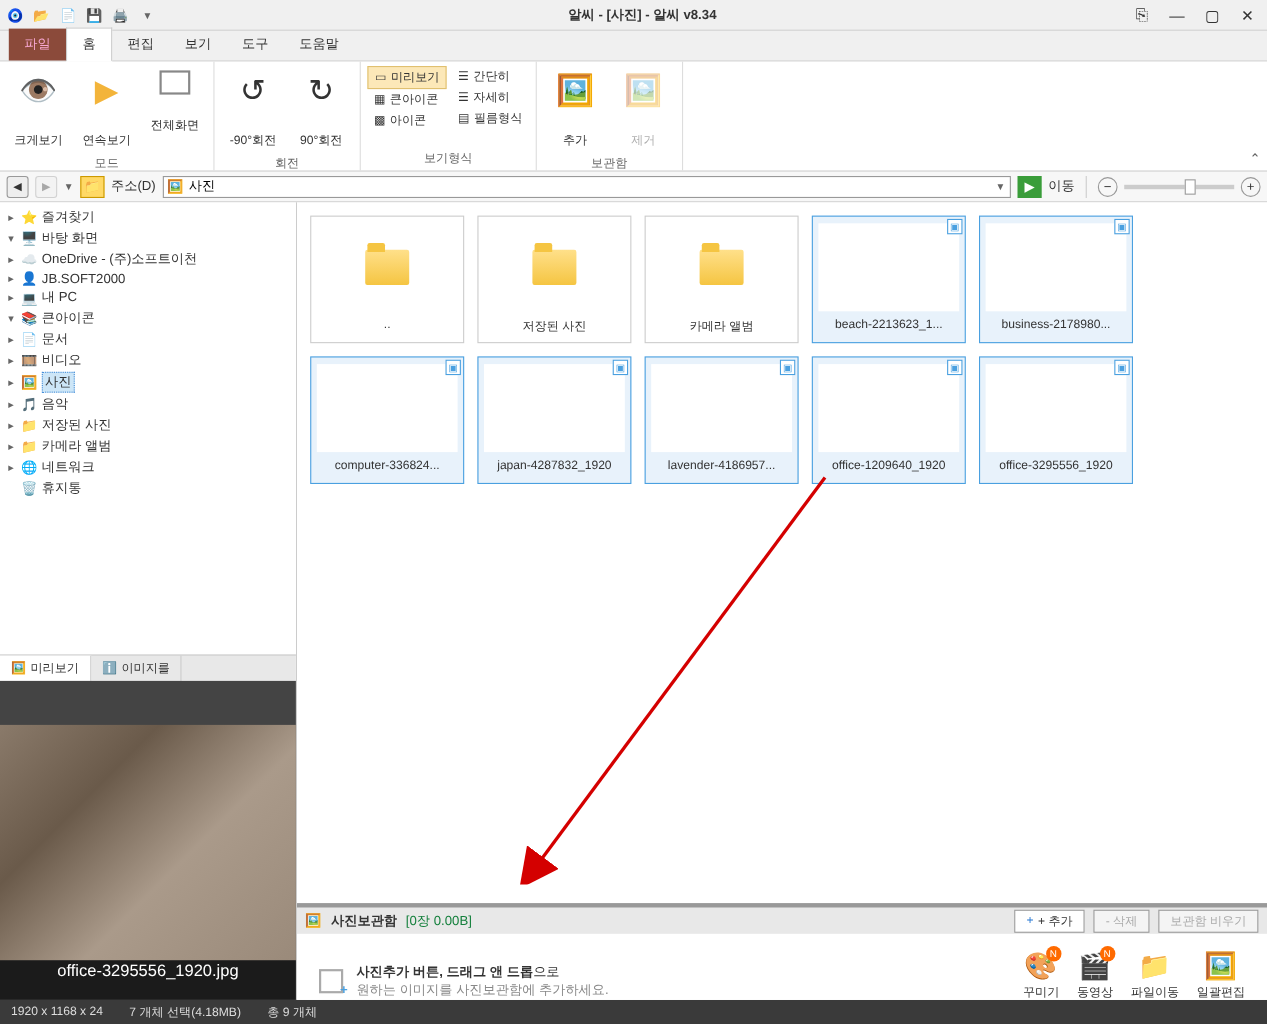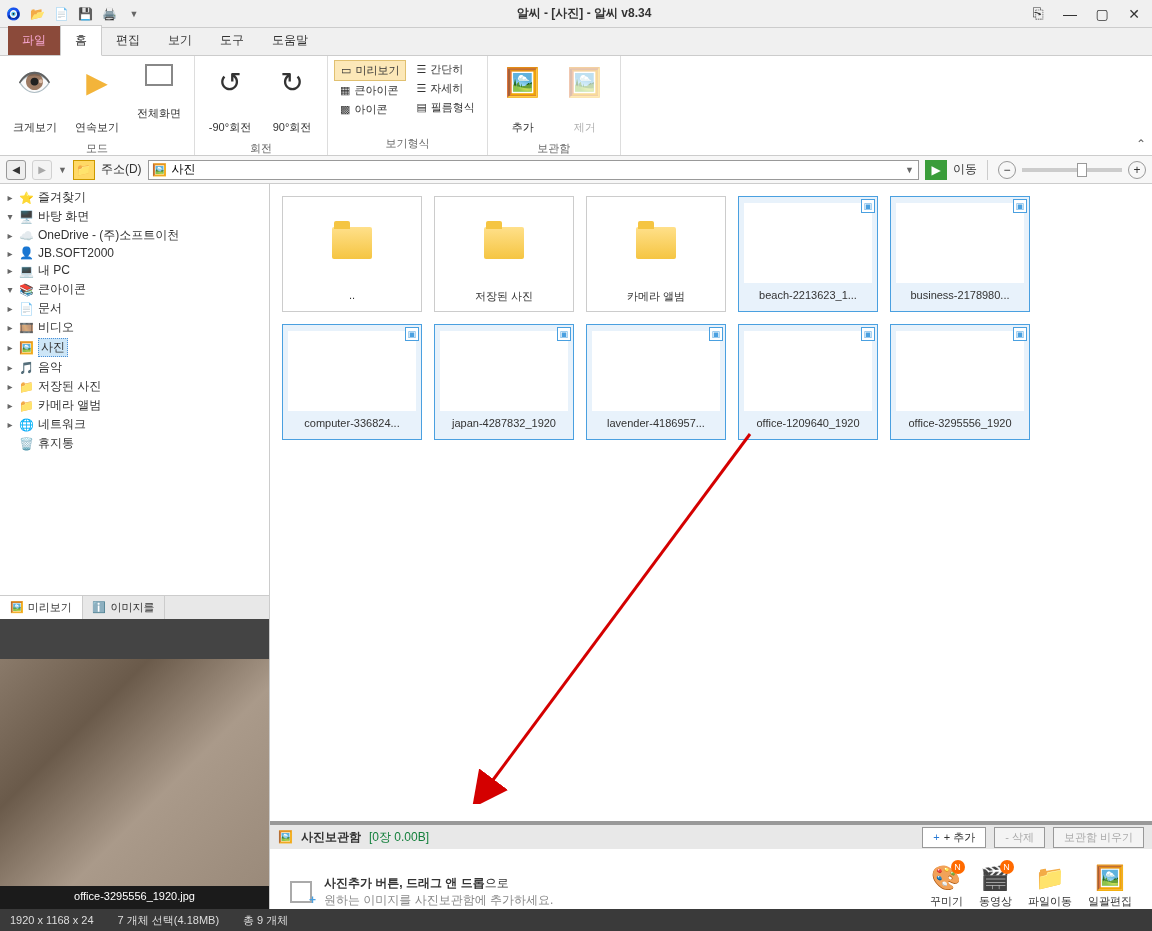--- a/index.html
+++ b/index.html
@@ -54,21 +54,21 @@
 .tree .exp { width: 12px; text-align: center; font-size: 10px; color: #666; }
 .tree .ic { width: 16px; text-align: center; }
 .tree .node.sel .lbl { background: #cde6f7; border: 1px dotted #4a90d9; padding: 0 2px; }
 .indent0 { padding-left: 0; } .indent1 { padding-left: 16px; } .indent2 { padding-left: 32px; }
 
 .preview-tabs { height: 24px; background: #e8e8e8; border-top: 1px solid #ccc; display: flex; }
 .preview-tabs .ptab { padding: 4px 10px; font-size: 11px; border-right: 1px solid #ccc; display: flex; align-items: center; gap: 4px; cursor: pointer; }
 .preview-tabs .ptab.active { background: #fff; }
 .preview-pane { height: 290px; background: #444; display: flex; flex-direction: column; }
 .preview-img { flex: 1; background: linear-gradient(135deg,#8a7a6a 0%, #6a5a4a 30%, #aa9a8a 60%, #9a8a7a 100%); margin-top: 40px; }
-.preview-caption { height: 23px; background: rgba(0,0,0,0.6); color: #fff; text-align: center; font-size: 11px; line-height: 20px; }
+.preview-caption { height: 36px; background: rgba(0,0,0,0.6); color: #fff; text-align: center; font-size: 15px; line-height: 20px; }
 
 
 .thumbs { flex: 1; overflow: auto; padding: 12px; background: #fff; }
 .thumb-grid { display: flex; flex-wrap: wrap; gap: 12px; }
 .thumb { width: 140px; height: 116px; border: 1px solid #ccc; display: flex; flex-direction: column; align-items: center; cursor: pointer; position: relative; }
 .thumb.sel { border: 1px solid #4aa0e0; background: #e8f2fb; }
 .thumb .timg { width: 128px; height: 80px; margin-top: 6px; background: #fff; display: flex; align-items: center; justify-content: center; }
 .thumb.folder .timg { background: none; }
 .thumb .folder-ic { width: 40px; height: 32px; background: linear-gradient(#ffe08a,#f5c542); border-radius: 2px; position: relative; }
 .thumb .folder-ic::before { content:""; position:absolute; top:-6px; left:2px; width:16px; height:8px; background:#f5c542; border-radius:2px 2px 0 0; }

